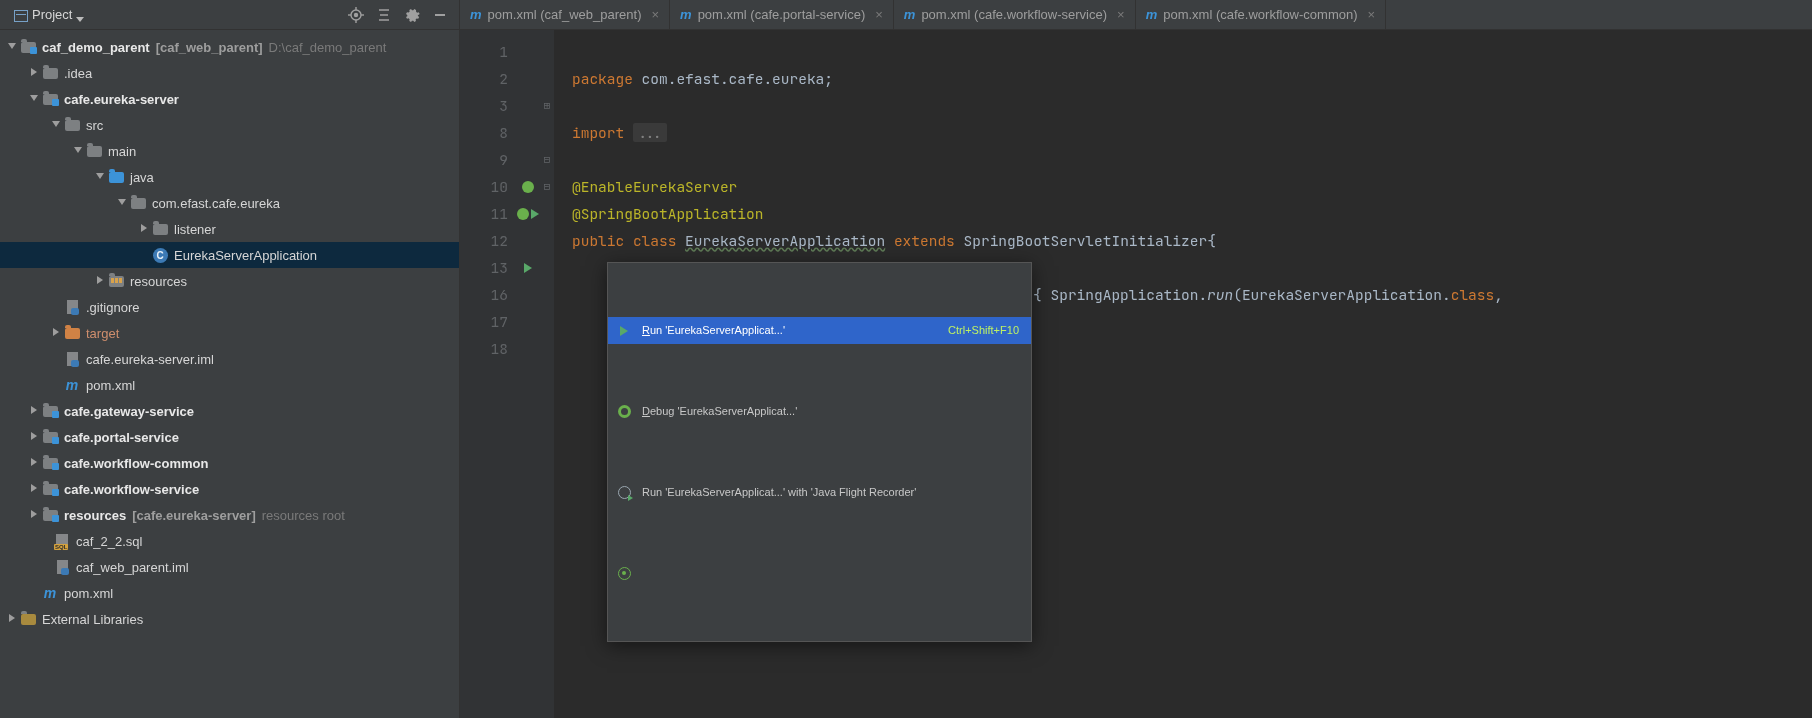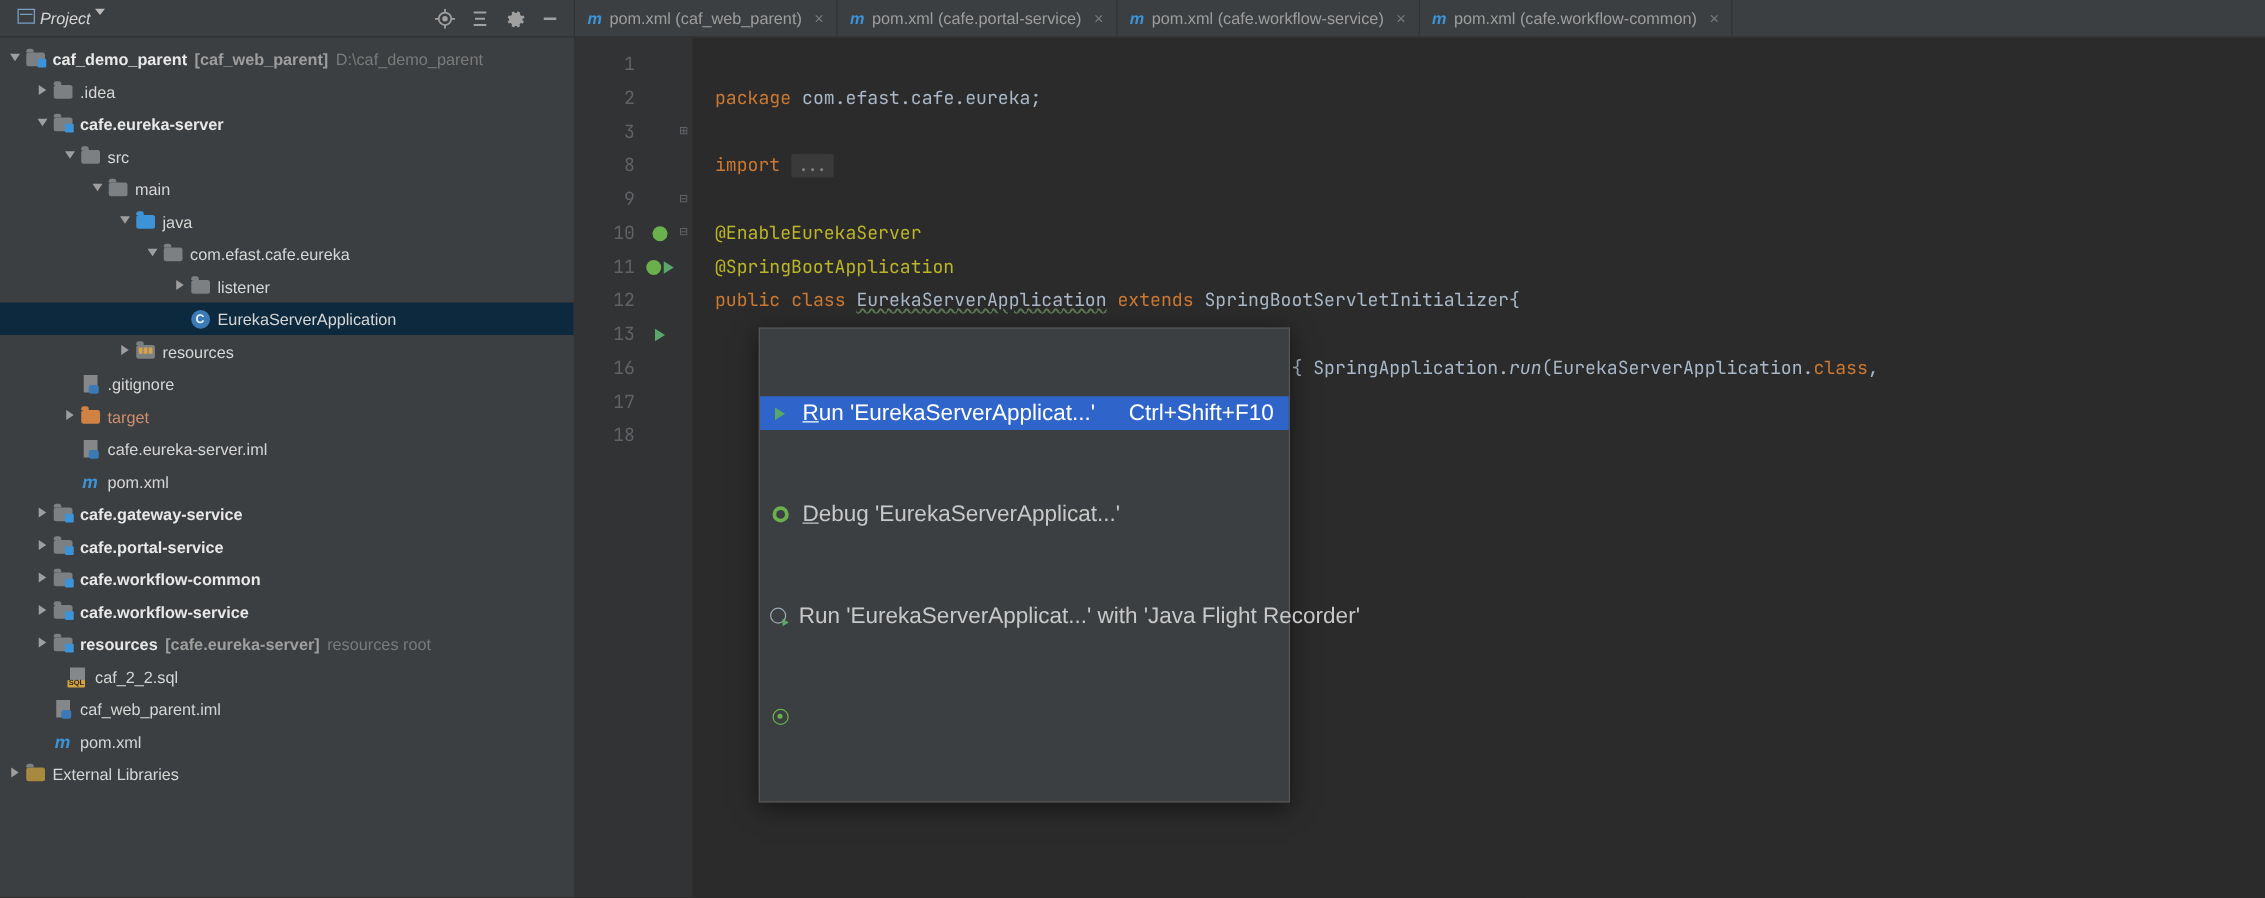--- a/index.html
+++ b/index.html
@@ -26,24 +26,23 @@
   }
   .project-header {
     height: 30px;
     display: flex;
     align-items: center;
     padding: 0 8px;
     border-bottom: 1px solid #323232;
     gap: 6px;
   }
   .project-header .title-chip {
-    display: flex; align-items: flex-start; gap: 4px;
+    display: flex; align-items: flex-end; gap: 4px;
     padding: 2px 6px;
     cursor: pointer;
-    font-style: italic;
   }
   .proj-icon {
     width: 14px; height: 12px;
     border: 1px solid #77a1c7;
     background: #3c3f41;
     position: relative;
   }
   .proj-icon::before {
     content:""; position:absolute; left:1px; right:1px; top:3px; height:1px; background:#77a1c7;
   }
@@ -150,32 +149,32 @@
   .pkg { color:#a9b7c6; }
   .dim { color:#808080; background:#3a3a3a; padding:0 4px; border-radius:2px;}
   .id-underline { text-decoration: underline; text-decoration-color:#5e7a55; text-decoration-style: wavy;}
   .softwrap { color:#a9b7c6;}
   .mname { font-style: italic; color:#a9b7c6;}
 
   
   .ctx-menu {
     position:absolute; left:53px; top:232px; width:425px;
     background:#3c3f41; border:1px solid #555555; box-shadow:0 4px 18px rgba(0,0,0,.5);
-    font-family:"Segoe UI",Arial,sans-serif; font-size:18px; color:#c8c8c8;
+    font-family:"Segoe UI",Arial,sans-serif; font-size:11px; color:#c8c8c8;
     z-index:50;
   }
   .ctx-row {
     display:flex; align-items:center; height:27px; padding:0 12px 0 8px; gap:10px; cursor:pointer;
   }
   .ctx-row.sel { background:#2f65ca; color:#ffffff;}
   .ctx-row .ci { width:16px; display:flex; justify-content:center;}
   .ctx-label { flex:1; }
   .ctx-label u { text-decoration: underline; }
   .ctx-short { color:#b8b8b8; }
-  .ctx-row.sel .ctx-short{ color:#ffffff;}
+  .ctx-row.sel .ctx-short{ color:#bef264;}
   .bug-ic{ width:13px;height:13px;border-radius:50%;background:#6ab04c;position:relative;}
   .bug-ic::before{content:"";position:absolute;left:3px;top:3px;width:7px;height:7px;border-radius:50%;background:#3c3f41;}
   .clock-ic{width:13px;height:13px;border:1.5px solid #9aa7b0;border-radius:50%;position:relative;}
   .clock-ic::after{content:"";position:absolute;right:-3px;bottom:-3px;width:0;height:0;border-top:3px solid transparent;border-bottom:3px solid transparent;border-left:5px solid #59a869;}
   .setting-ic{width:13px;height:13px;border-radius:50%;border:1.5px solid #6ab04c;position:relative;}
   .setting-ic::after{content:"";position:absolute;left:3px;top:3px;width:4px;height:4px;background:#6ab04c;border-radius:50%;}
 </style>
 </head>
 <body>
 
@@ -356,21 +355,21 @@
         <span class="bracket" style="margin-left:6px">[cafe.eureka-server]</span>
         <span class="label-dim">resources root</span>
       </div>
       <div class="tree-row" style="padding-left:40px">
         <span class="arrow none"></span>
         <span class="node-icon">
             <span class="sql-icon"></span>
           </span>
         <span class="label-main">caf_2_2.sql</span>
       </div>
-      <div class="tree-row" style="padding-left:28px">
+      <div class="tree-row" style="padding-left:40px">
         <span class="arrow none"></span>
         <span class="node-icon">
             <span class="file-icon"></span>
           </span>
         <span class="label-main">caf_web_parent.iml</span>
       </div>
       <div class="tree-row" style="padding-left:28px">
         <span class="arrow none"></span>
         <span class="node-icon">
             <span class="m-icon">m</span>

